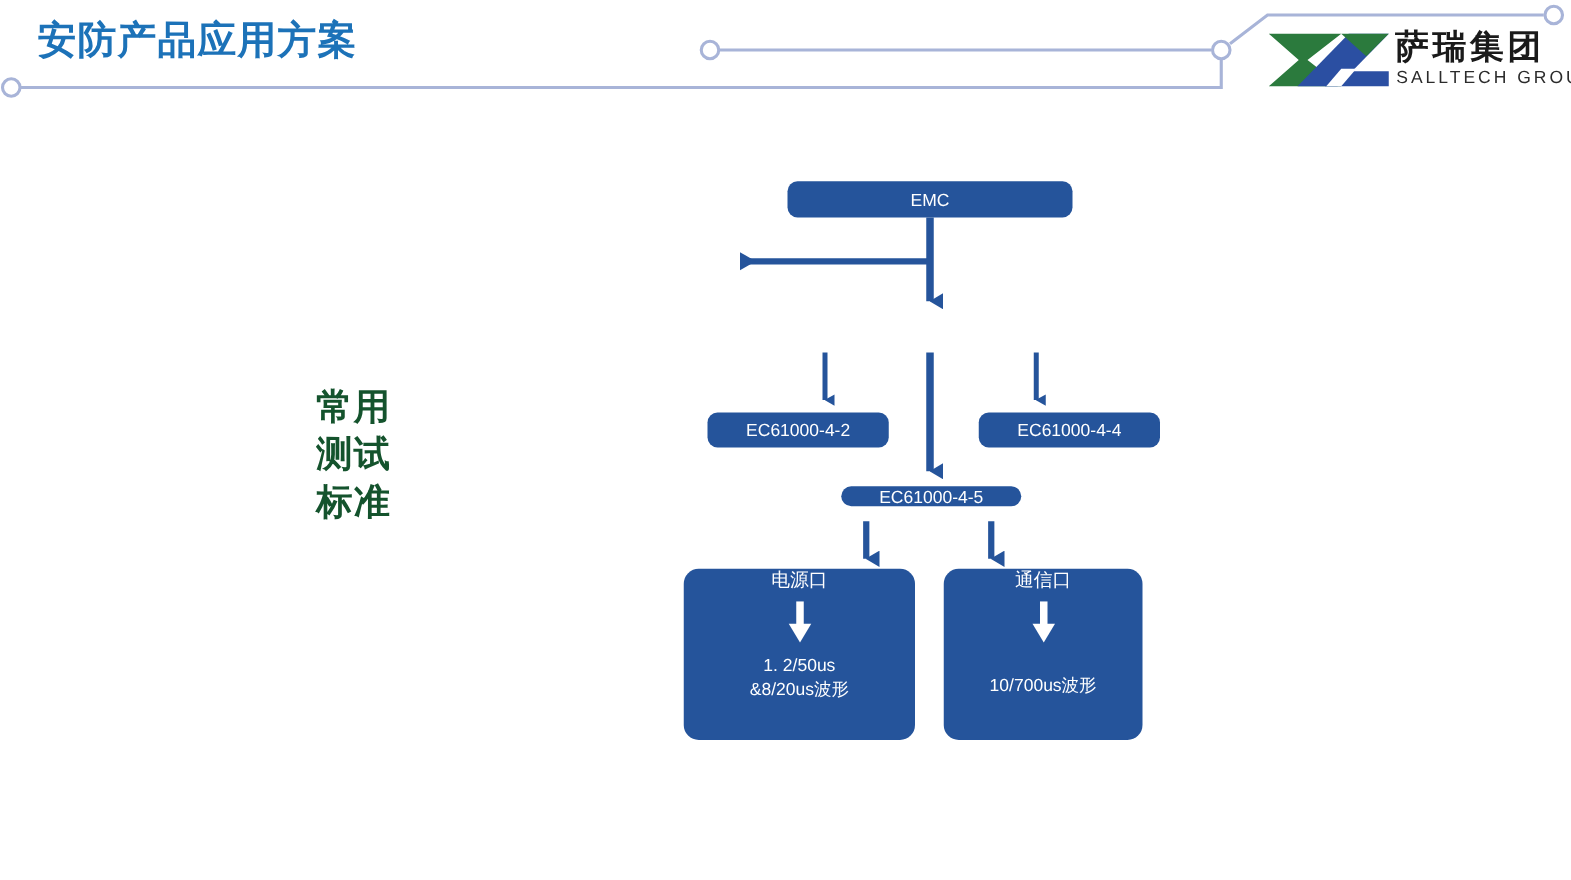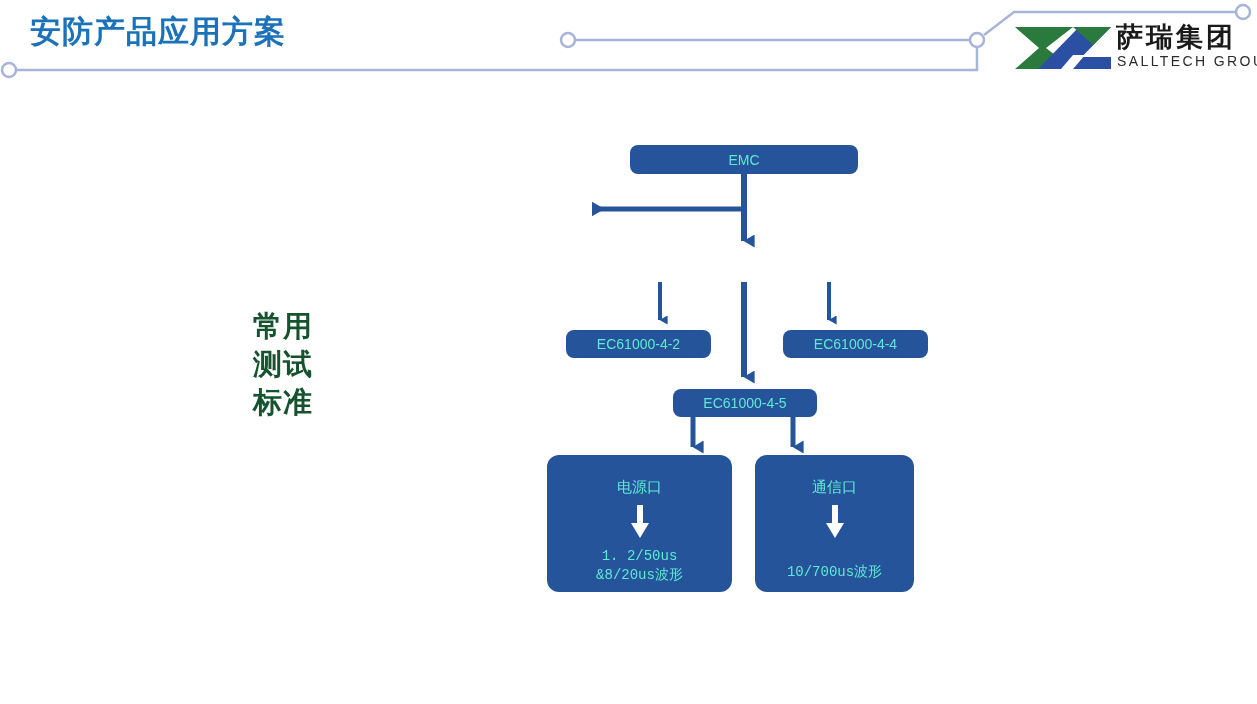--- a/index.html
+++ b/index.html
@@ -96,38 +96,37 @@
   #diagram {
     position: absolute;
     left: 0;
     top: 0;
     width: 1257px;
     height: 704px;
   }
   .node {
     position: absolute;
     background: #25549B;
-    color: #5eead4;
+    color: #ffffff;
     display: flex;
     align-items: center;
     justify-content: center;
     text-align: center;
     box-sizing: border-box;
     border-radius: 7px;
     font-size: 14px;
     line-height: 18px;
     white-space: nowrap;
   }
   .node.pill { border-radius: 8px; }
   .node.big {
     border-radius: 12px;
     flex-direction: column;
     justify-content: flex-start;
-    padding-top: 24px;
-    font-family: Liberation Mono, monospace;
+    padding-top: 0;
   }
   .big-title {
     font-size: 15px;
     line-height: 20px;
   }
   .big-arrow {
     margin-top: 6px;
     margin-bottom: 6px;
     line-height: 0;
   }
@@ -136,21 +135,21 @@
     line-height: 19px;
     white-space: pre-line;
   }
 
   
   #node-emc      { left: 630px; top: 145px;  width: 228px; height: 29px; }
   #node-emi      { left: 460px; top: 194px;  width: 119px; height: 30px; }
   #node-ems      { left: 630px; top: 253px;  width: 228px; height: 29px; }
   #node-4-2      { left: 566px; top: 330px;  width: 145px; height: 28px; }
   #node-4-4      { left: 783px; top: 330px;  width: 145px; height: 28px; }
-  #node-4-5      { left: 673px; top: 389px;  width: 144px; height: 28px; }
+  #node-4-5      { left: 673px; top: 389px;  width: 144px; height: 16px; }
   #node-power    { left: 547px; top: 455px;  width: 185px; height: 137px; }
   #node-comm     { left: 755px; top: 455px;  width: 159px; height: 137px; }
 
   #node-power .big-sub { padding-top: 2px; }
   #node-comm  .big-sub { padding-top: 18px; }
 </style>
 </head>
 <body>
 
 <div id="header">

